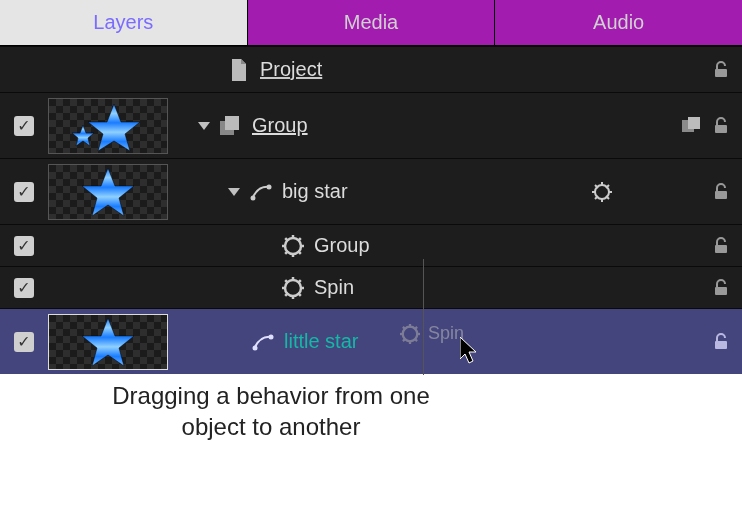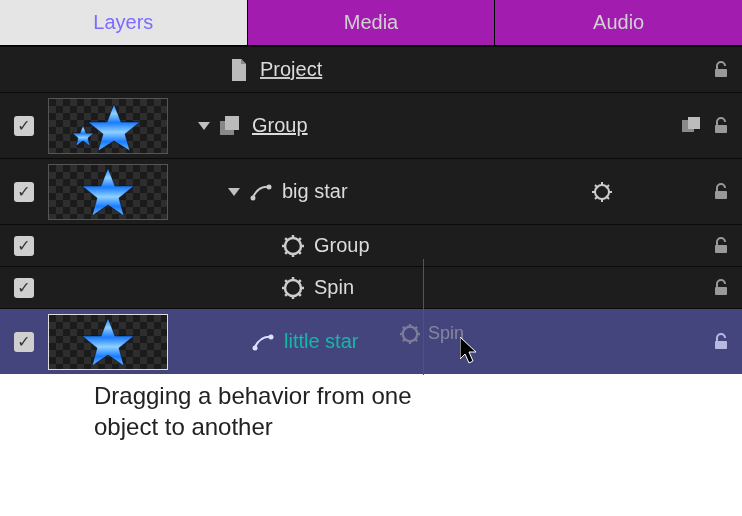--- a/index.html
+++ b/index.html
@@ -144,24 +144,24 @@
     .callout-line {
       position: absolute;
       left: 423px;
       top: -115px;
       width: 1px;
       height: 116px;
       background: #555;
     }
     .callout-text {
       position: absolute;
-      left: 94px;
+      left: 108px;
       top: 6px;
       width: 326px;
-      text-align: left;
+      text-align: center;
       color: #222;
       font-size: 24px;
       line-height: 1.3;
     }
     .right-icons {
       display: flex;
       align-items: center;
       gap: 10px;
       margin-left: auto;
     }

